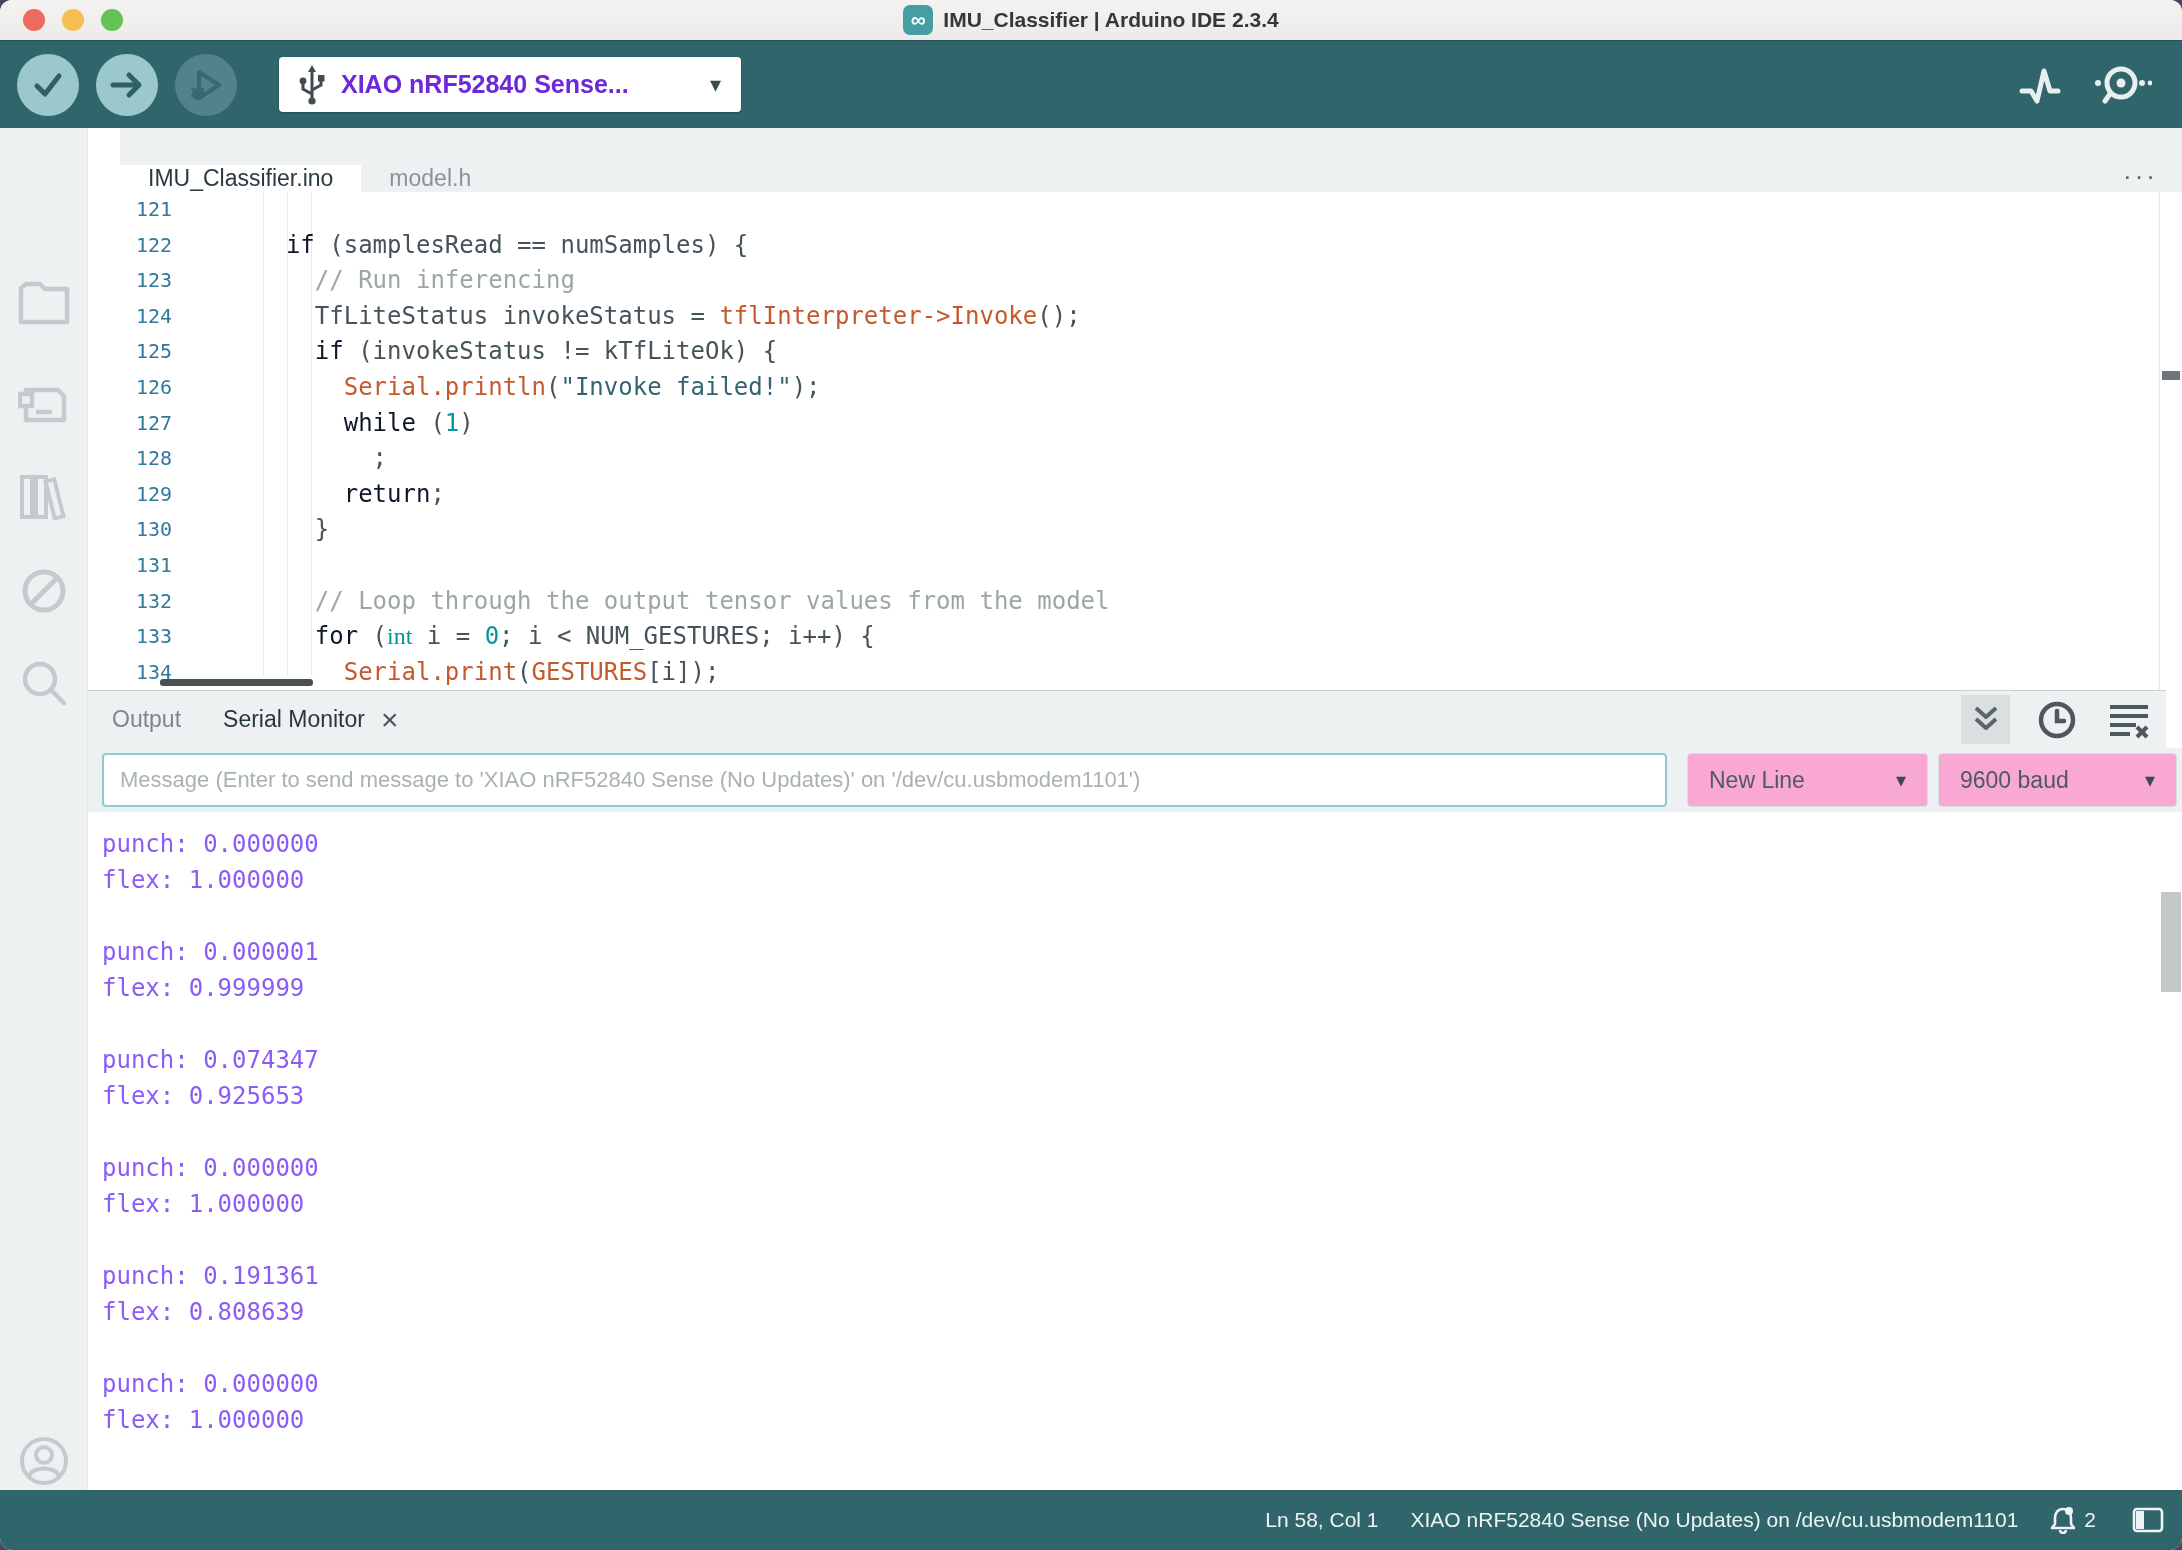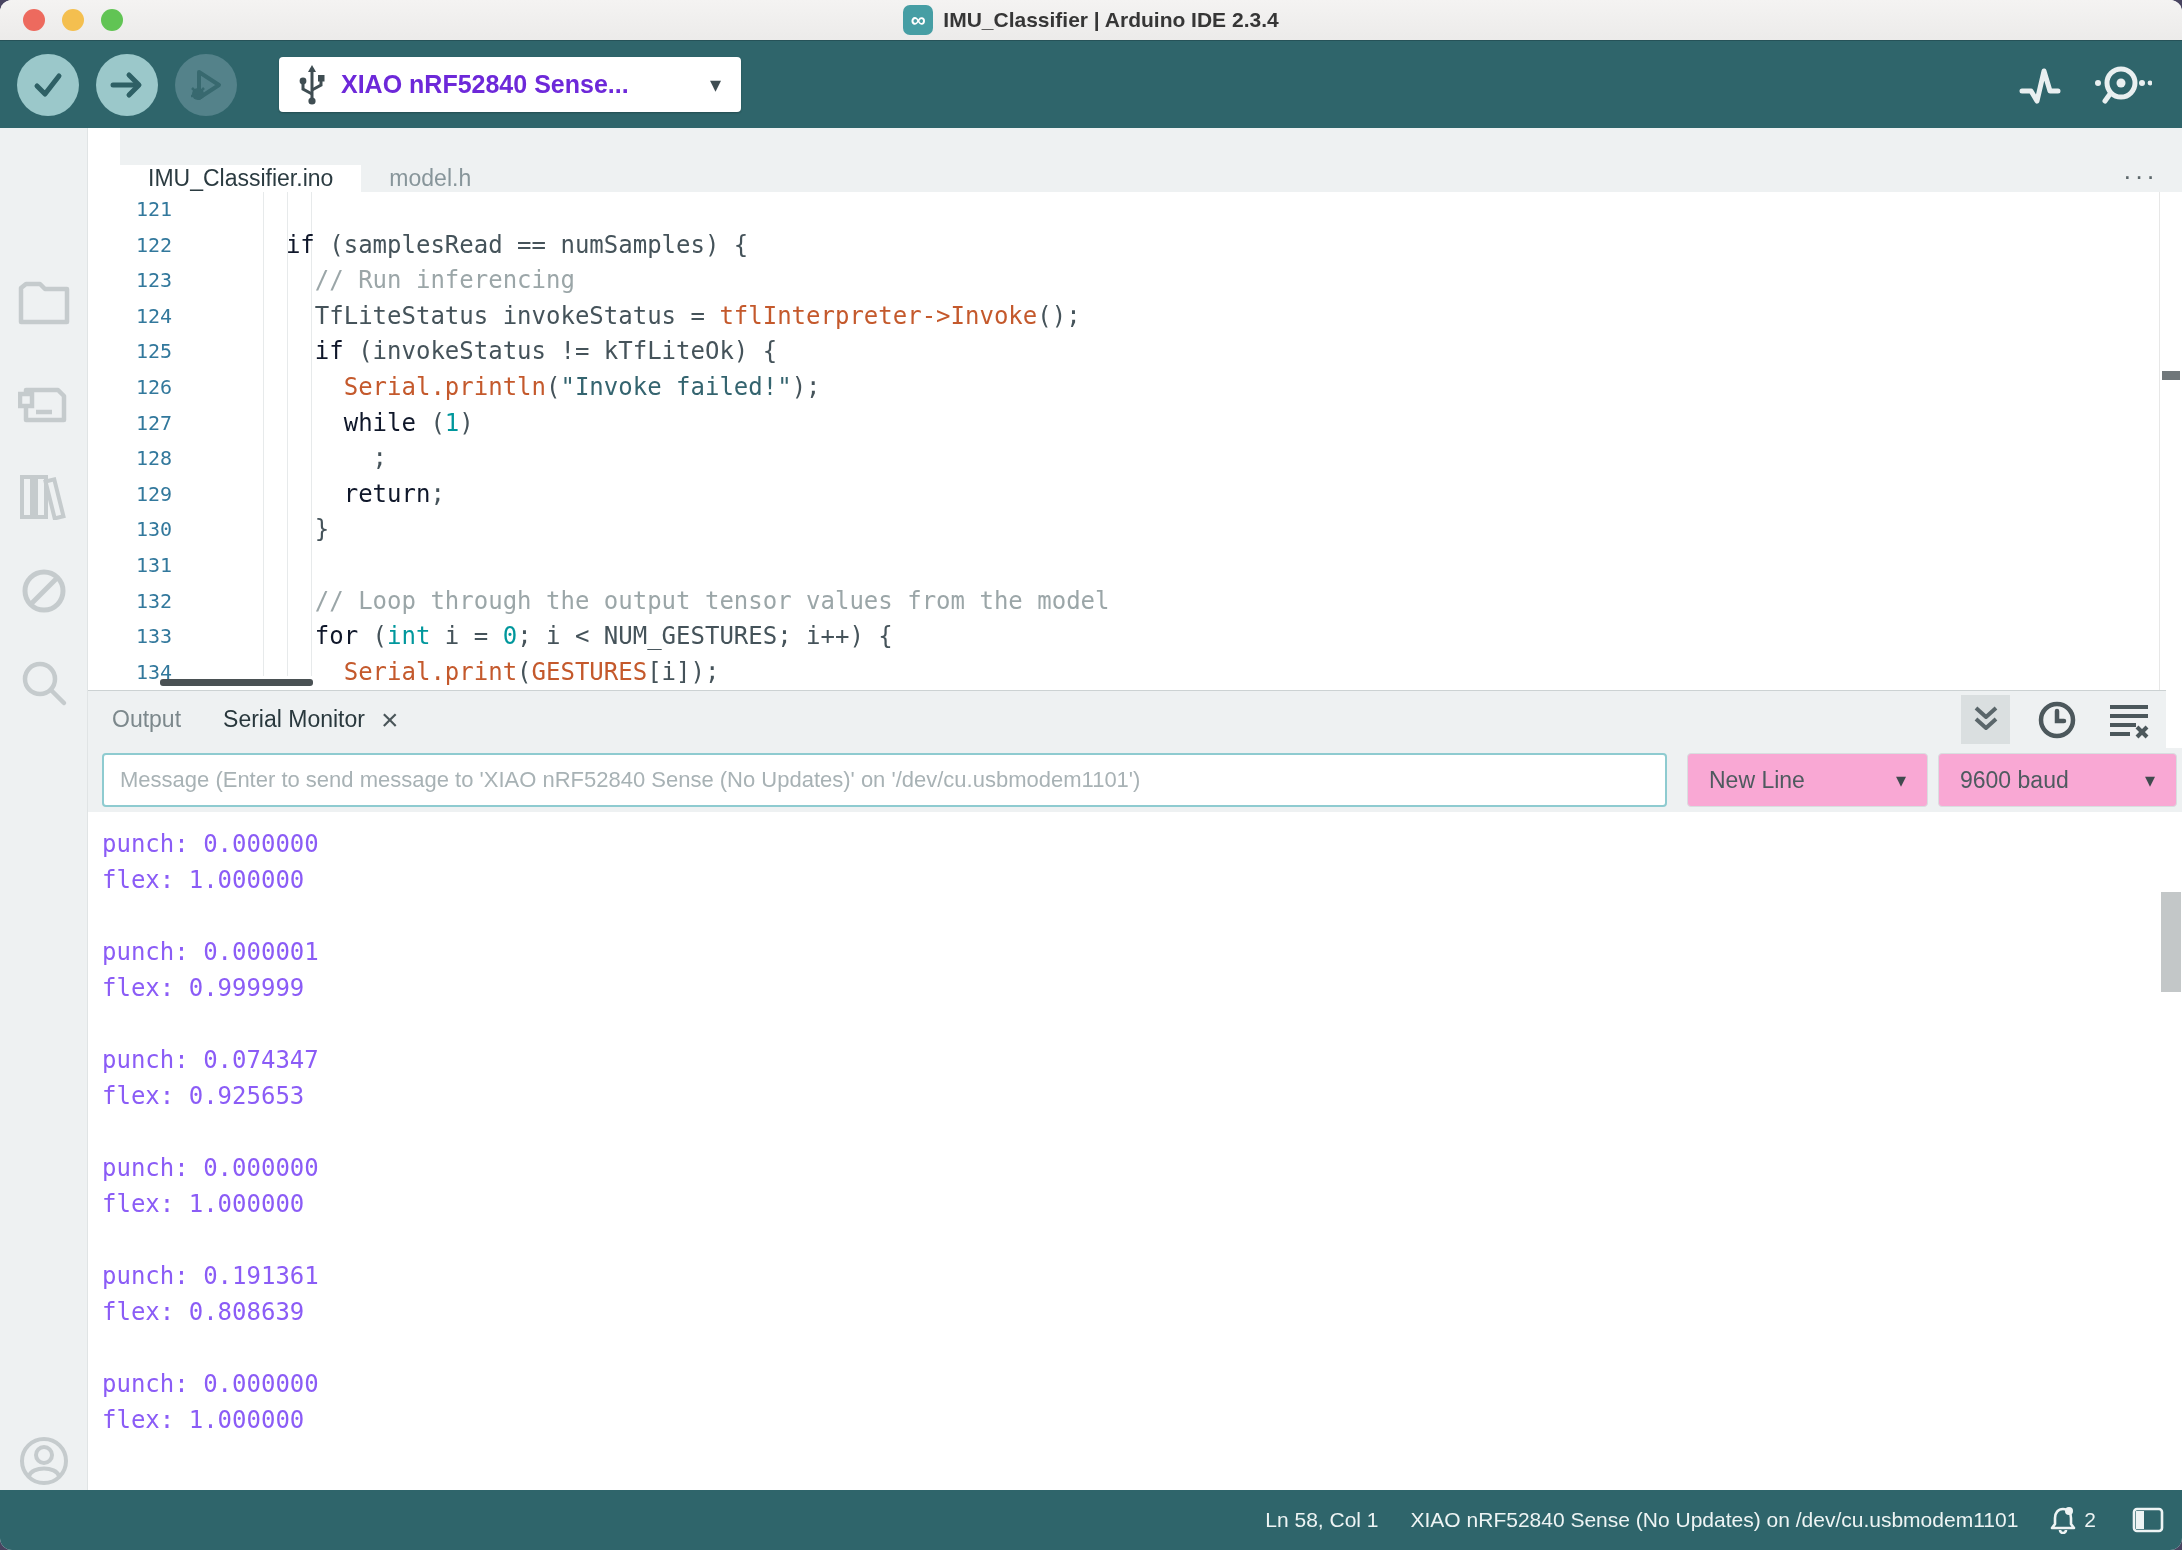--- a/index.html
+++ b/index.html
@@ -34,21 +34,21 @@
   .tab { display:flex; align-items:center; padding:0 28px; font-size:23px; cursor:pointer; }
   .tab.active { background:#ffffff; color:#2b3b41; }
   .tab.inactive { color:#87959a; }
   .tab-overflow { margin-left:auto; color:#5d686c; font-size:26px; letter-spacing:3px; display:flex; align-items:center; padding-right:24px; cursor:pointer; }
 
   
   .editor { position:absolute; top:192px; left:88px; right:0; height:498px; background:#ffffff; overflow:hidden; }
   .gutter { position:absolute; left:0; top:0; width:84px; text-align:right; font-family:"DejaVu Sans Mono", monospace; font-size:20px; line-height:35.6px; color:#32789c; }
   .code { position:absolute; left:169px; top:0; right:30px; font-family:"DejaVu Sans Mono", monospace; font-size:24px; line-height:35.6px; color:#45535a; white-space:pre; }
   .iguide { position:absolute; top:0; bottom:14px; width:1px; background:#e7eaeb; }
-  .tok-k{ color:#0f172a; } .tok-f{ color:#c4592c; } .tok-t{ color:#00979C; }
+  .tok-k{ color:#0f172a; } .tok-f{ color:#c4592c; } .tok-t{ color:#00979C;font-family:Liberation Serif, serif; }
   .tok-n{ color:#00979C; } .tok-s{ color:#34646f; } .tok-c{ color:#9ba6a8; }
   .ed-hscroll { position:absolute; left:72px; bottom:4px; width:153px; height:7px; background:#4a5154; border-radius:3px; cursor:pointer; }
   .ed-vtrack { position:absolute; right:22px; top:0; bottom:0; width:1px; background:#e7e7e7; }
   .ed-vthumb { position:absolute; right:2px; top:179px; width:18px; height:9px; background:#70777a; cursor:pointer; }
 
   
   .panel-header { position:absolute; top:690px; left:88px; right:16px; height:58px; background:#eef1f2; border-top:1px solid #ccd2d3; display:flex; align-items:center; }
   .ph-tab { font-size:23px; margin-left:24px; cursor:pointer; }
   .ph-tab.inactive { color:#7c888c; }
   .ph-tab.active { color:#29383d; margin-left:42px; }

